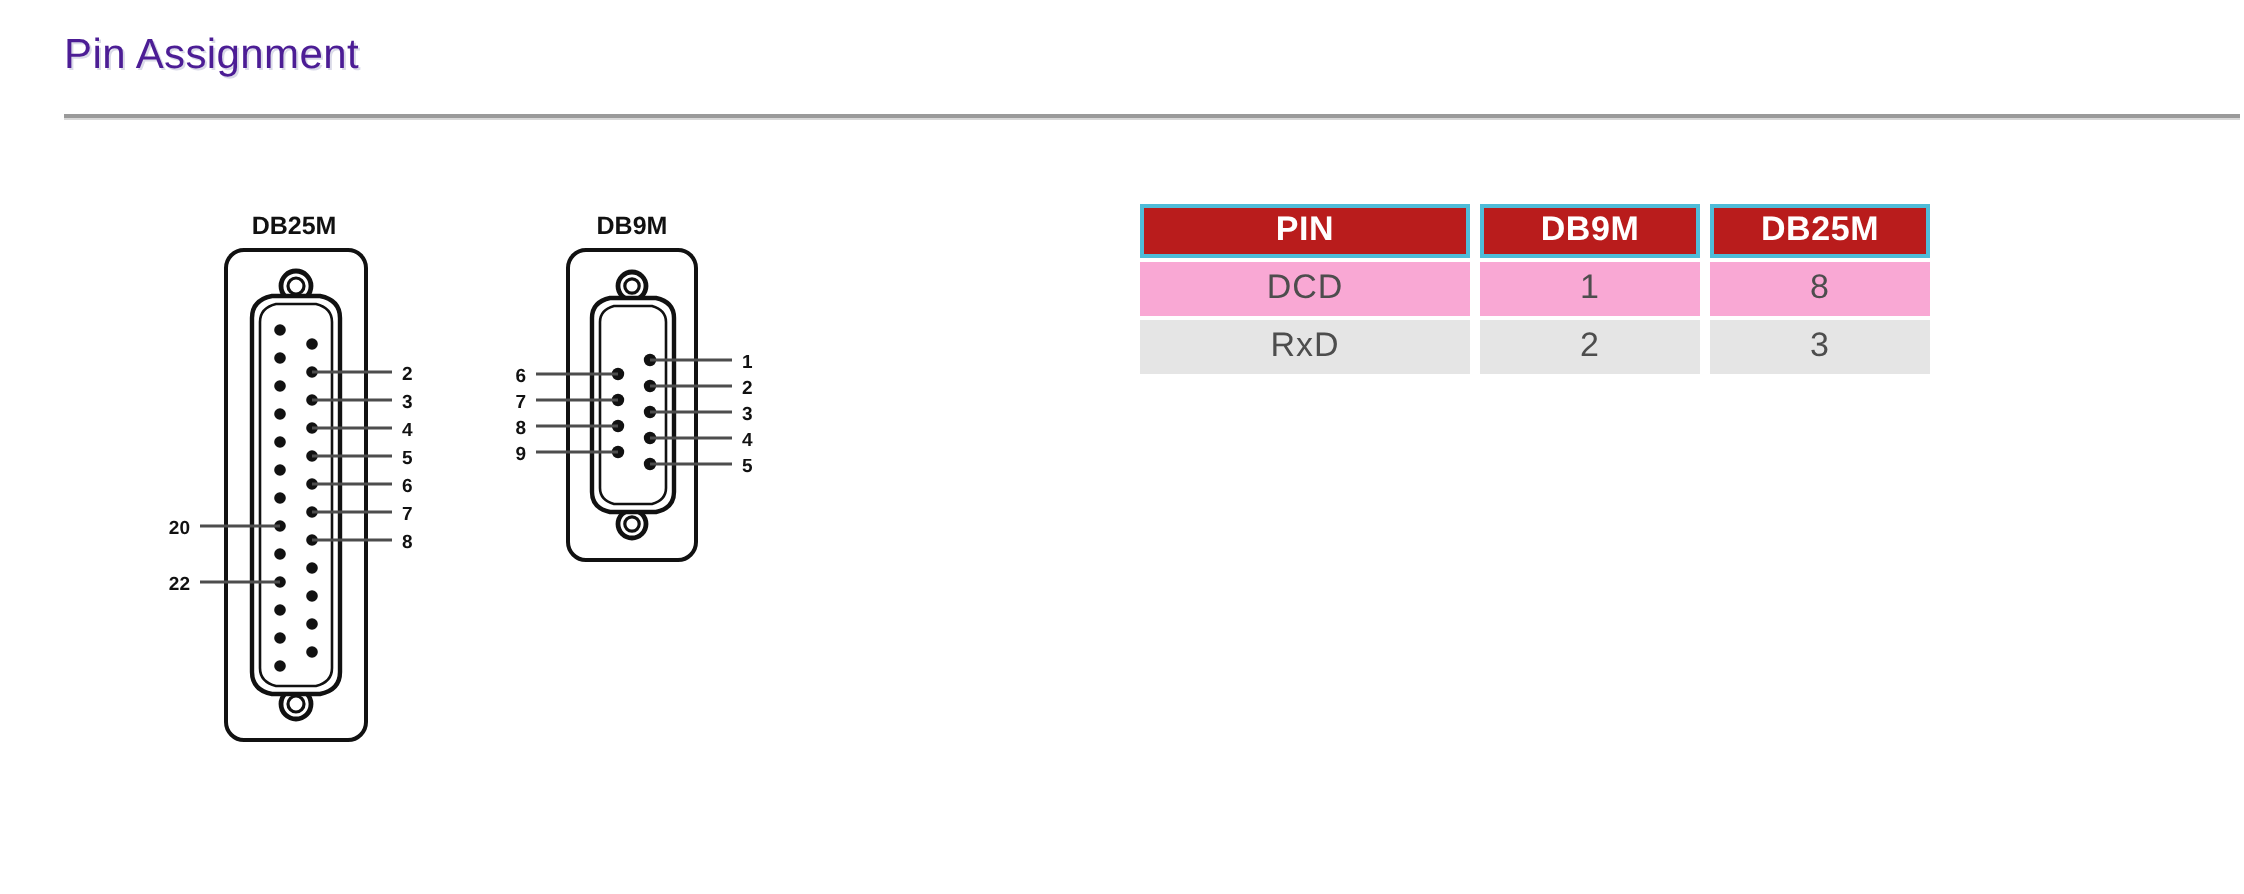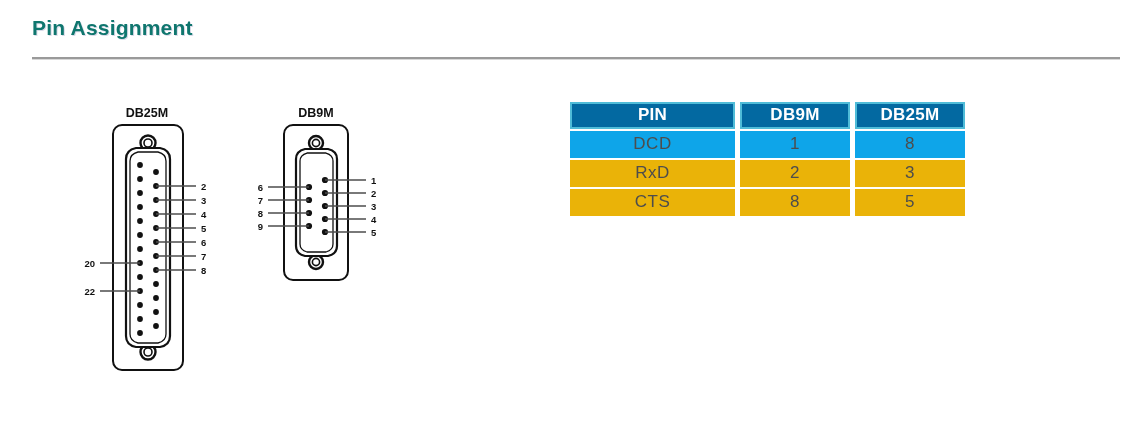--- a/index.html
+++ b/index.html
@@ -12,22 +12,22 @@
     height: 447px;
     position: relative;
     font-family: "Liberation Sans", sans-serif;
     overflow: hidden;
   }
   #page-title {
     position: absolute;
     left: 32px;
     top: 16px;
     font-size: 21px;
-    font-weight: bold;
-    color: #0f766e;
+    font-weight: normal;
+    color: #4c1d95;
     letter-spacing: 0.2px;
     text-shadow: 1px 1px 0 rgba(150,150,190,0.35);
   }
   #title-rule {
     position: absolute;
     left: 32px;
     top: 57px;
     width: 1088px;
     height: 2px;
     background: #9a9a9a;
@@ -43,43 +43,43 @@
   #pin-table {
     position: absolute;
     left: 565px;
     top: 100px;
     width: 405px;
     border-collapse: separate;
     border-spacing: 5px 2px;
     table-layout: fixed;
   }
   #pin-table th {
-    background: #0369a1;
+    background: #b91c1c;
     color: #ffffff;
     font-size: 17px;
     font-weight: bold;
     height: 24px;
     padding: 1px 0 2px 0;
     text-align: center;
     box-shadow: inset 0 0 0 2px #4fbcd8;
     letter-spacing: 0.3px;
   }
   #pin-table td {
     height: 24px;
     text-align: center;
     font-size: 17px;
     color: #4d4d4d;
     padding: 1px 0 2px 0;
     letter-spacing: 0.5px;
   }
   #pin-table tr.row-odd td {
-    background: #0ea5e9;
+    background: #f9a8d4;
   }
   #pin-table tr.row-even td {
-    background: #eab308;
+    background: #e5e5e5;
   }
   .col-pin { width: 165px; }
   .col-db9 { width: 110px; }
   .col-db25 { width: 110px; }
   .conn-label {
     font-size: 12.5px;
     font-weight: bold;
     fill: #111111;
     font-family: "Liberation Sans", sans-serif;
   }
@@ -291,19 +291,14 @@
     <tr class="row-odd">
       <td>DCD</td>
       <td>1</td>
       <td>8</td>
     </tr>
     <tr class="row-even">
       <td>RxD</td>
       <td>2</td>
       <td>3</td>
     </tr>
-    <tr class="row-even">
-      <td>CTS</td>
-      <td>8</td>
-      <td>5</td>
-    </tr>
   </tbody>
 </table>
 
 </body></html>

